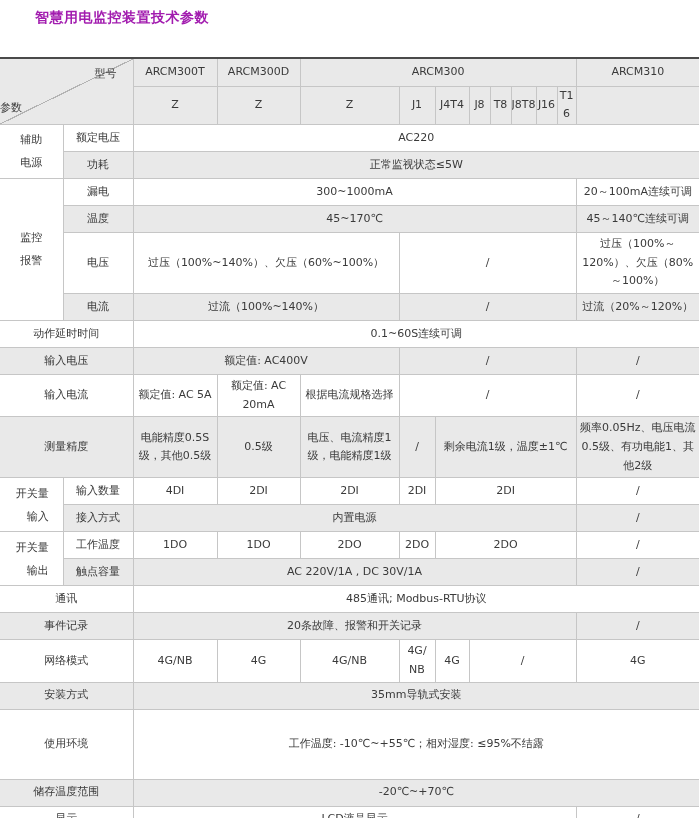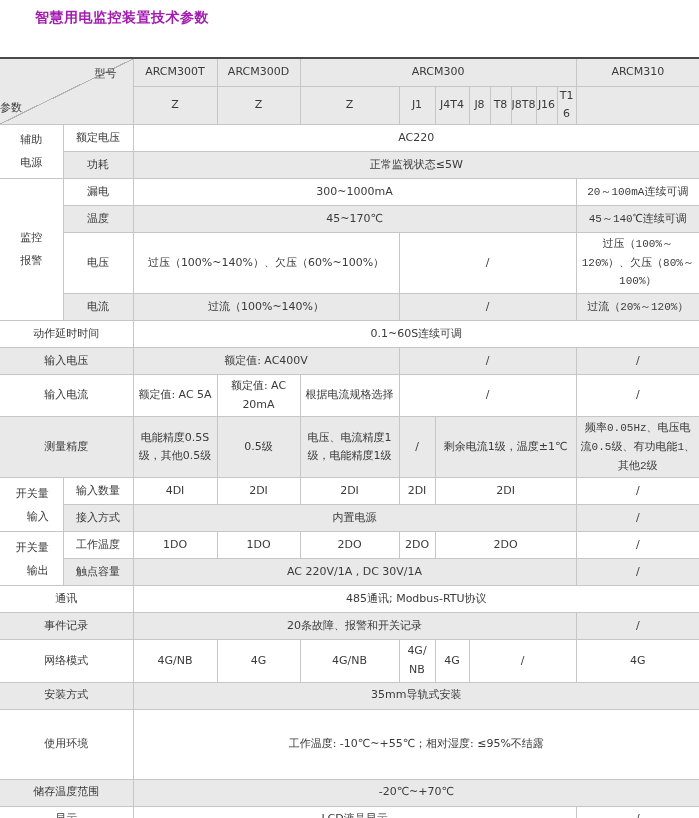--- a/index.html
+++ b/index.html
@@ -37,21 +37,21 @@
     background-image:linear-gradient(to bottom right,
       transparent calc(50% - 0.6px), #b3b3b3 calc(50% - 0.6px),
       #b3b3b3 calc(50% + 0.6px), transparent calc(50% + 0.6px));
     margin-left:45px;
   }
   .corner-model{position:absolute;top:6px;right:16px;}
   .corner-param{position:absolute;bottom:6px;left:0;}
   .vlabel{display:inline-block;line-height:2.1;}
   .vlabel.w2{width:24px;}
   .vlabel.w3{width:35px;text-align:right;}
-  .cell-310{padding:2px 3px;font-family:Liberation Mono, monospace;}
+  .cell-310{padding:2px 3px;}
 </style>
 </head>
 <body>
 
 <div class="title">智慧用电监控装置技术参数</div>
 
 <table class="spec">
   <colgroup>
     <col style="width:63px">
       <col style="width:70px">

